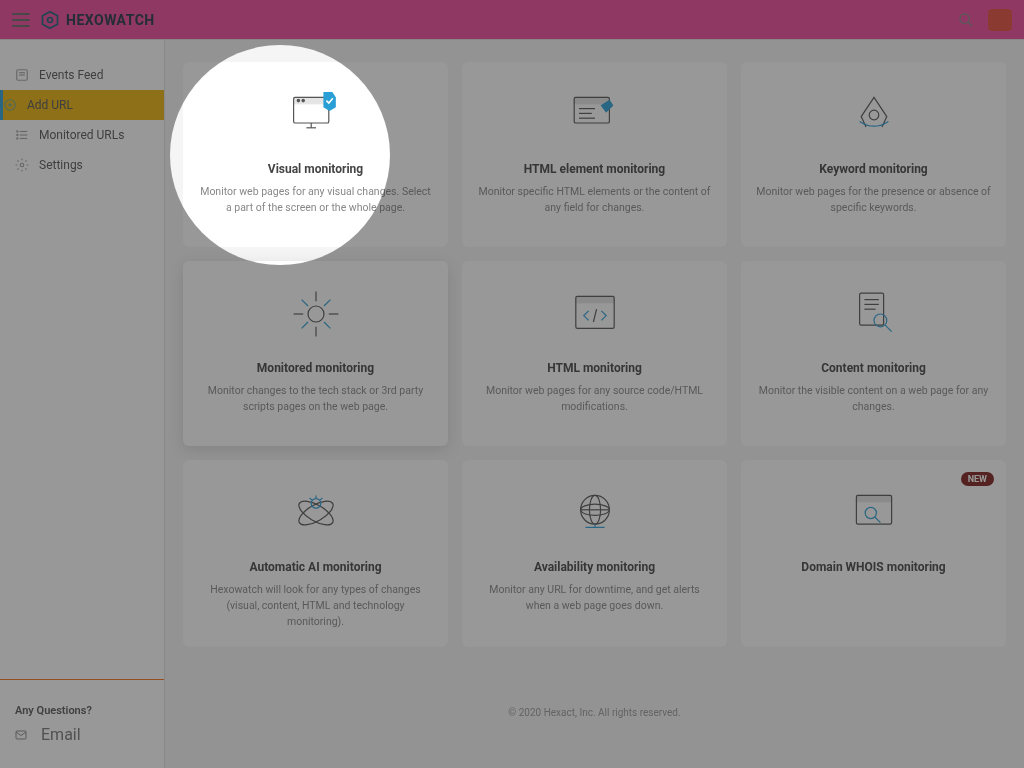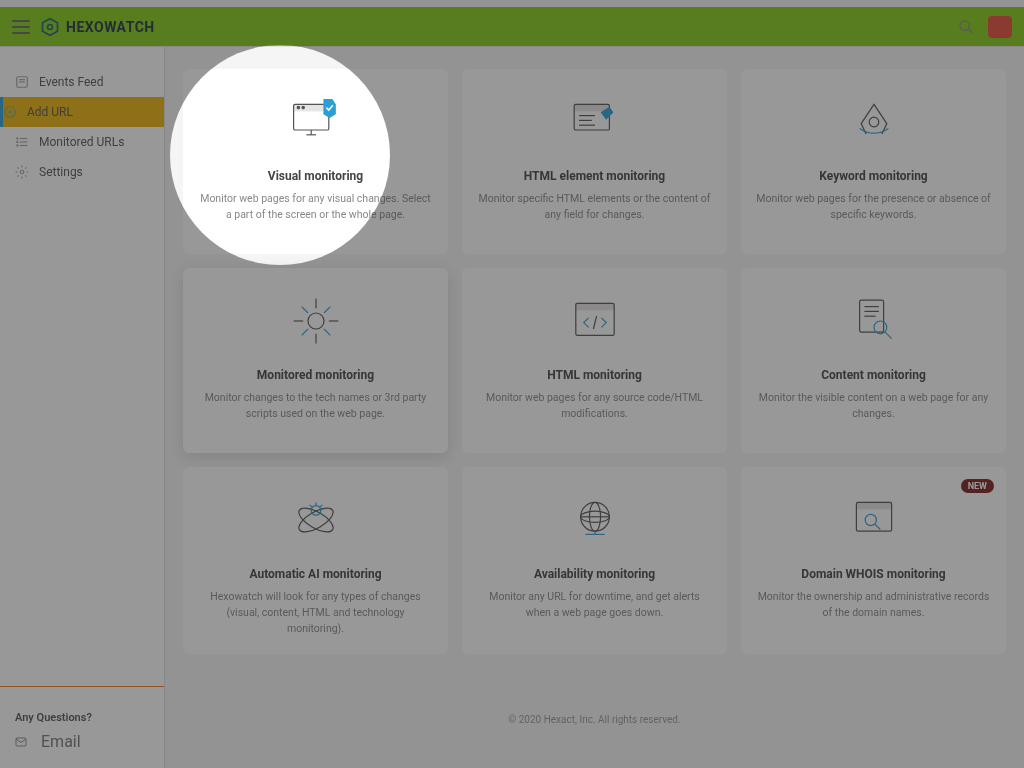--- a/index.html
+++ b/index.html
@@ -1,18 +1,18 @@
 <!DOCTYPE html>
 <html><head>
 <meta charset="utf-8">
 <style>
 * { margin: 0; padding: 0; box-sizing: border-box; font-family: -apple-system, BlinkMacSystemFont, "Segoe UI", Roboto, sans-serif; }
 body { background: #f5f5f5; width: 1024px; height: 768px; overflow: hidden; position: relative; }
 
-.header { height: 40px; background: #84cc16; border-bottom: 1px solid #e0e0e0; display: flex; align-items: center; padding: 0 12px; justify-content: space-between; margin-top: 7px; }
+.header { height: 40px; background: #ec4899; border-bottom: 1px solid #e0e0e0; display: flex; align-items: center; padding: 0 12px; justify-content: space-between; }
 .header-left { display: flex; align-items: center; gap: 10px; }
 .hamburger { width: 18px; height: 14px; display: flex; flex-direction: column; justify-content: space-between; cursor: pointer; }
 .hamburger span { height: 2px; background: #666; border-radius: 1px; }
 .logo { display: flex; align-items: center; gap: 6px; color: #223344; font-weight: 700; font-size: 14px; letter-spacing: 0.5px; }
 .logo-mark { width: 20px; height: 20px; }
 .header-right { display: flex; align-items: center; gap: 14px; }
 .search-icon, .avatar { cursor: pointer; }
 .avatar { width: 24px; height: 22px; background: #e74c3c; border-radius: 4px; }
 
 .layout { display: flex; height: calc(100% - 40px); }
@@ -174,21 +174,21 @@
               <line x1="40" y1="56" x2="40" y2="68"></line>
               <line x1="12" y1="40" x2="24" y2="40"></line>
               <line x1="56" y1="40" x2="68" y2="40"></line>
               <line x1="22" y1="22" x2="30" y2="30" stroke="#2a9fd6"></line>
               <line x1="50" y1="50" x2="58" y2="58" stroke="#2a9fd6"></line>
               <line x1="58" y1="22" x2="50" y2="30" stroke="#2a9fd6"></line>
               <line x1="30" y1="50" x2="22" y2="58" stroke="#2a9fd6"></line>
             </svg>
         </div>
         <div class="card-title">Monitored monitoring</div>
-        <div class="card-desc">Monitor changes to the tech names or 3rd party scripts used on the web page.</div>
+        <div class="card-desc">Monitor changes to the tech stack or 3rd party scripts pages on the web page.</div>
       </div>
 
       <div class="card">
         <div class="card-icon">
           <svg class="icon-svg" viewBox="0 0 80 80" fill="none" stroke="#555" stroke-width="1.5">
               <rect x="16" y="18" width="48" height="40" rx="2"></rect>
               <rect x="16" y="18" width="48" height="8" fill="#555" opacity="0.15"></rect>
               <path d="M32 36 L26 42 L32 48" stroke="#2a9fd6"></path>
               <path d="M48 36 L54 42 L48 48" stroke="#2a9fd6"></path>
               <line x1="42" y1="34" x2="38" y2="50"></line>
@@ -247,21 +247,20 @@
         <span class="badge">NEW</span>
         <div class="card-icon">
           <svg class="icon-svg" viewBox="0 0 80 80" fill="none" stroke="#555" stroke-width="1.5">
               <rect x="18" y="18" width="44" height="36" rx="2"></rect>
               <rect x="18" y="18" width="44" height="8" fill="#555" opacity="0.15"></rect>
               <circle cx="36" cy="40" r="7" stroke="#2a9fd6"></circle>
               <line x1="41" y1="45" x2="48" y2="52" stroke="#2a9fd6"></line>
             </svg>
         </div>
         <div class="card-title">Domain WHOIS monitoring</div>
-        <div class="card-desc">Monitor the ownership and administrative records of the domain names.</div>
       </div>
 
     </div>
     <div class="footer-text">© 2020 Hexact, Inc. All rights reserved.</div>
   </main>
 </div>
 
 <div class="overlay">
   <div class="spotlight"></div>
 </div>

